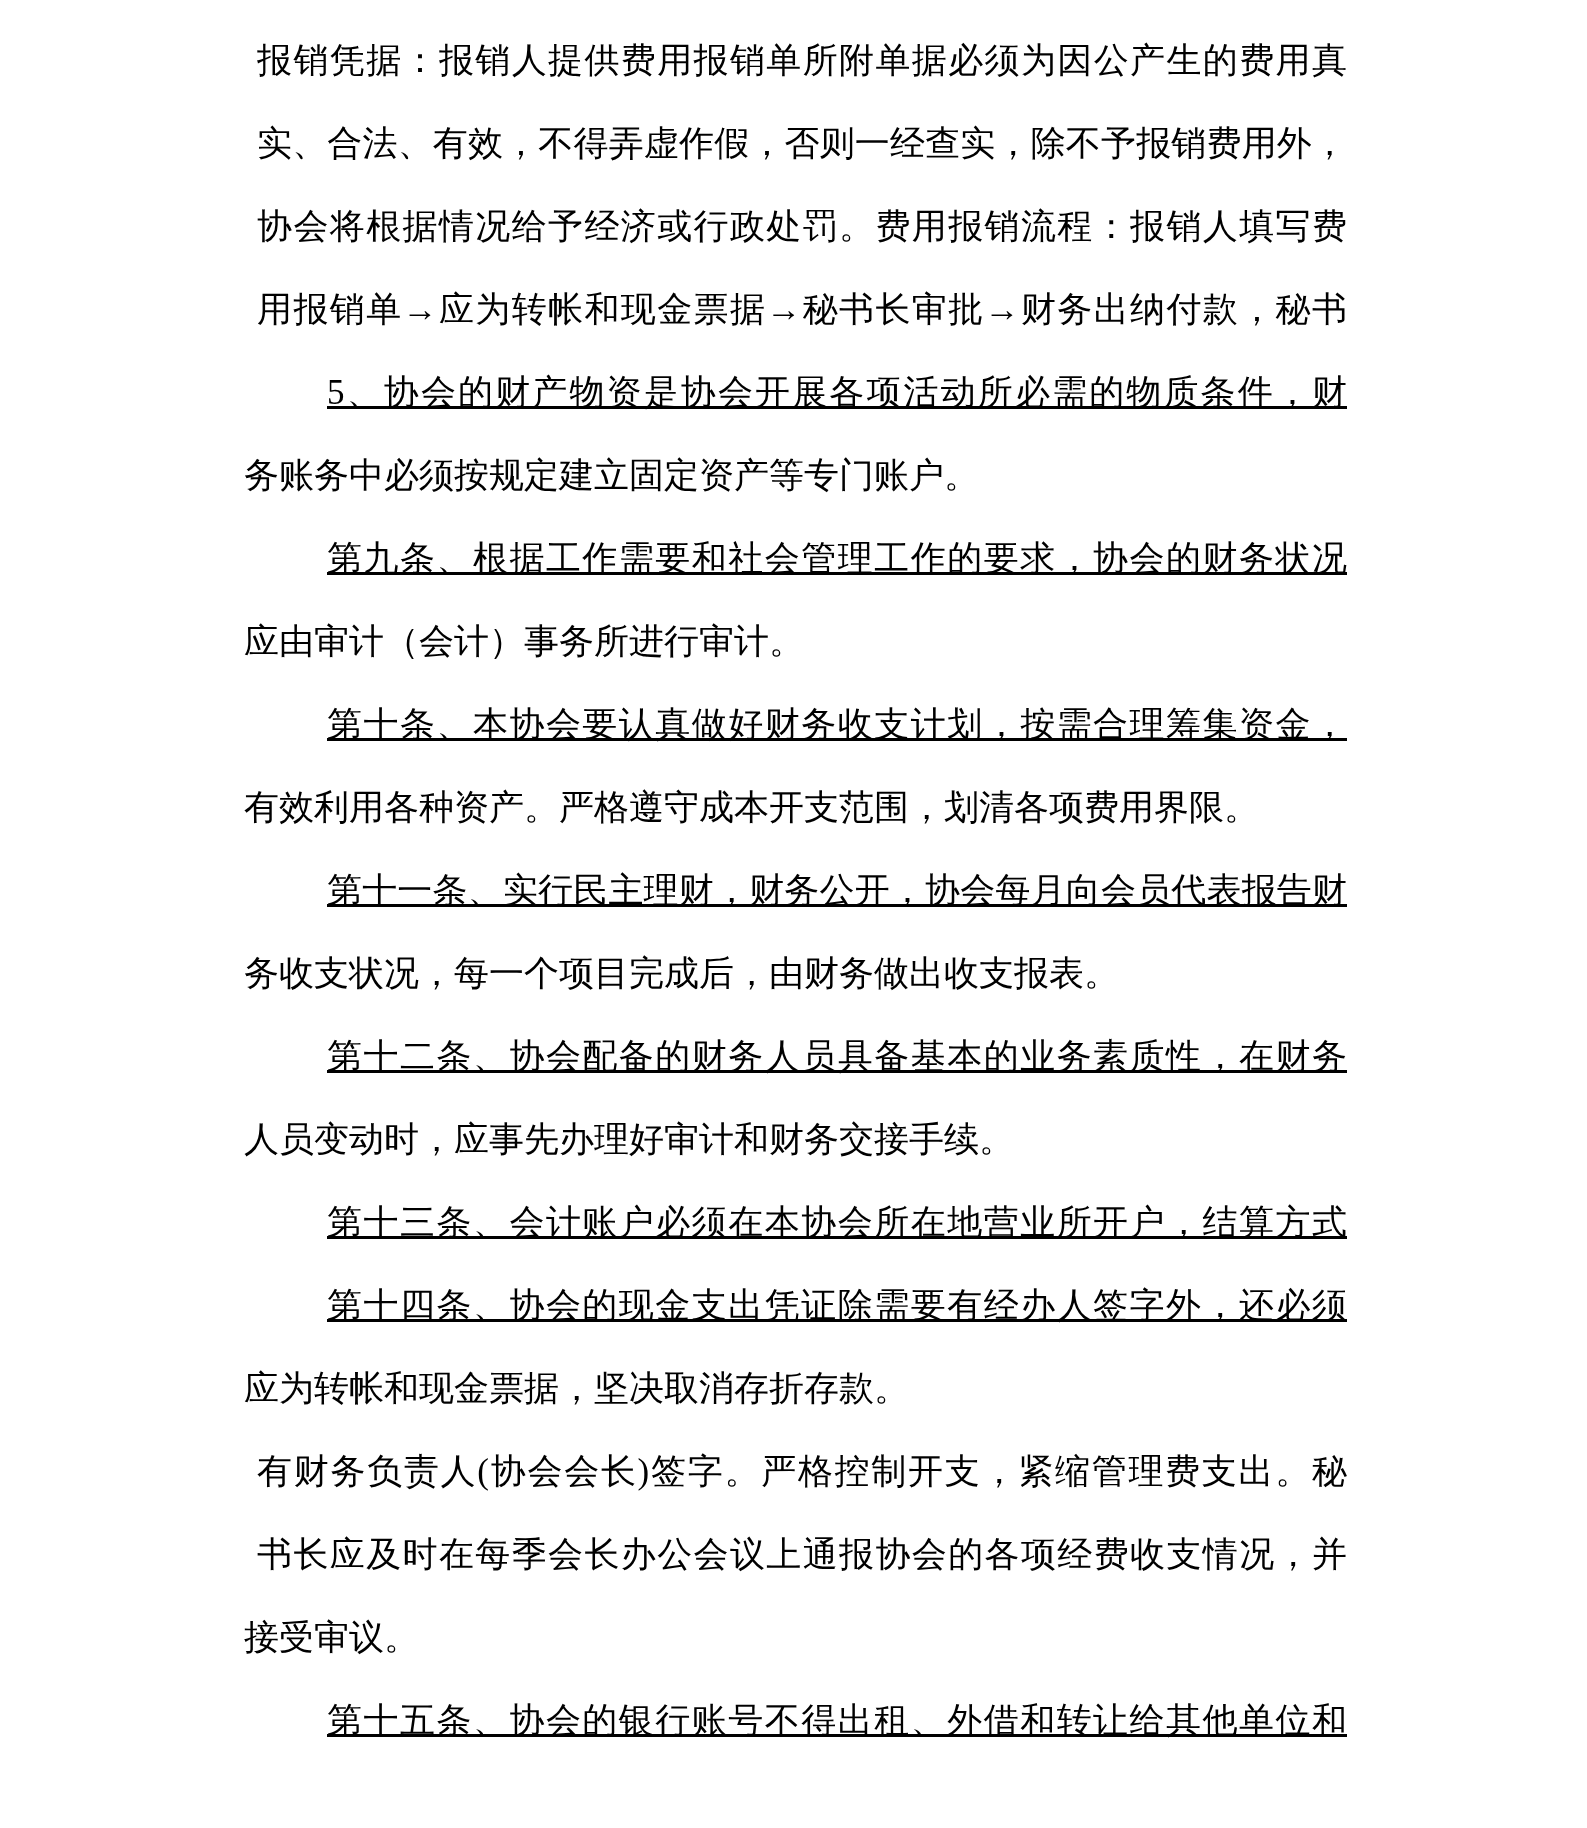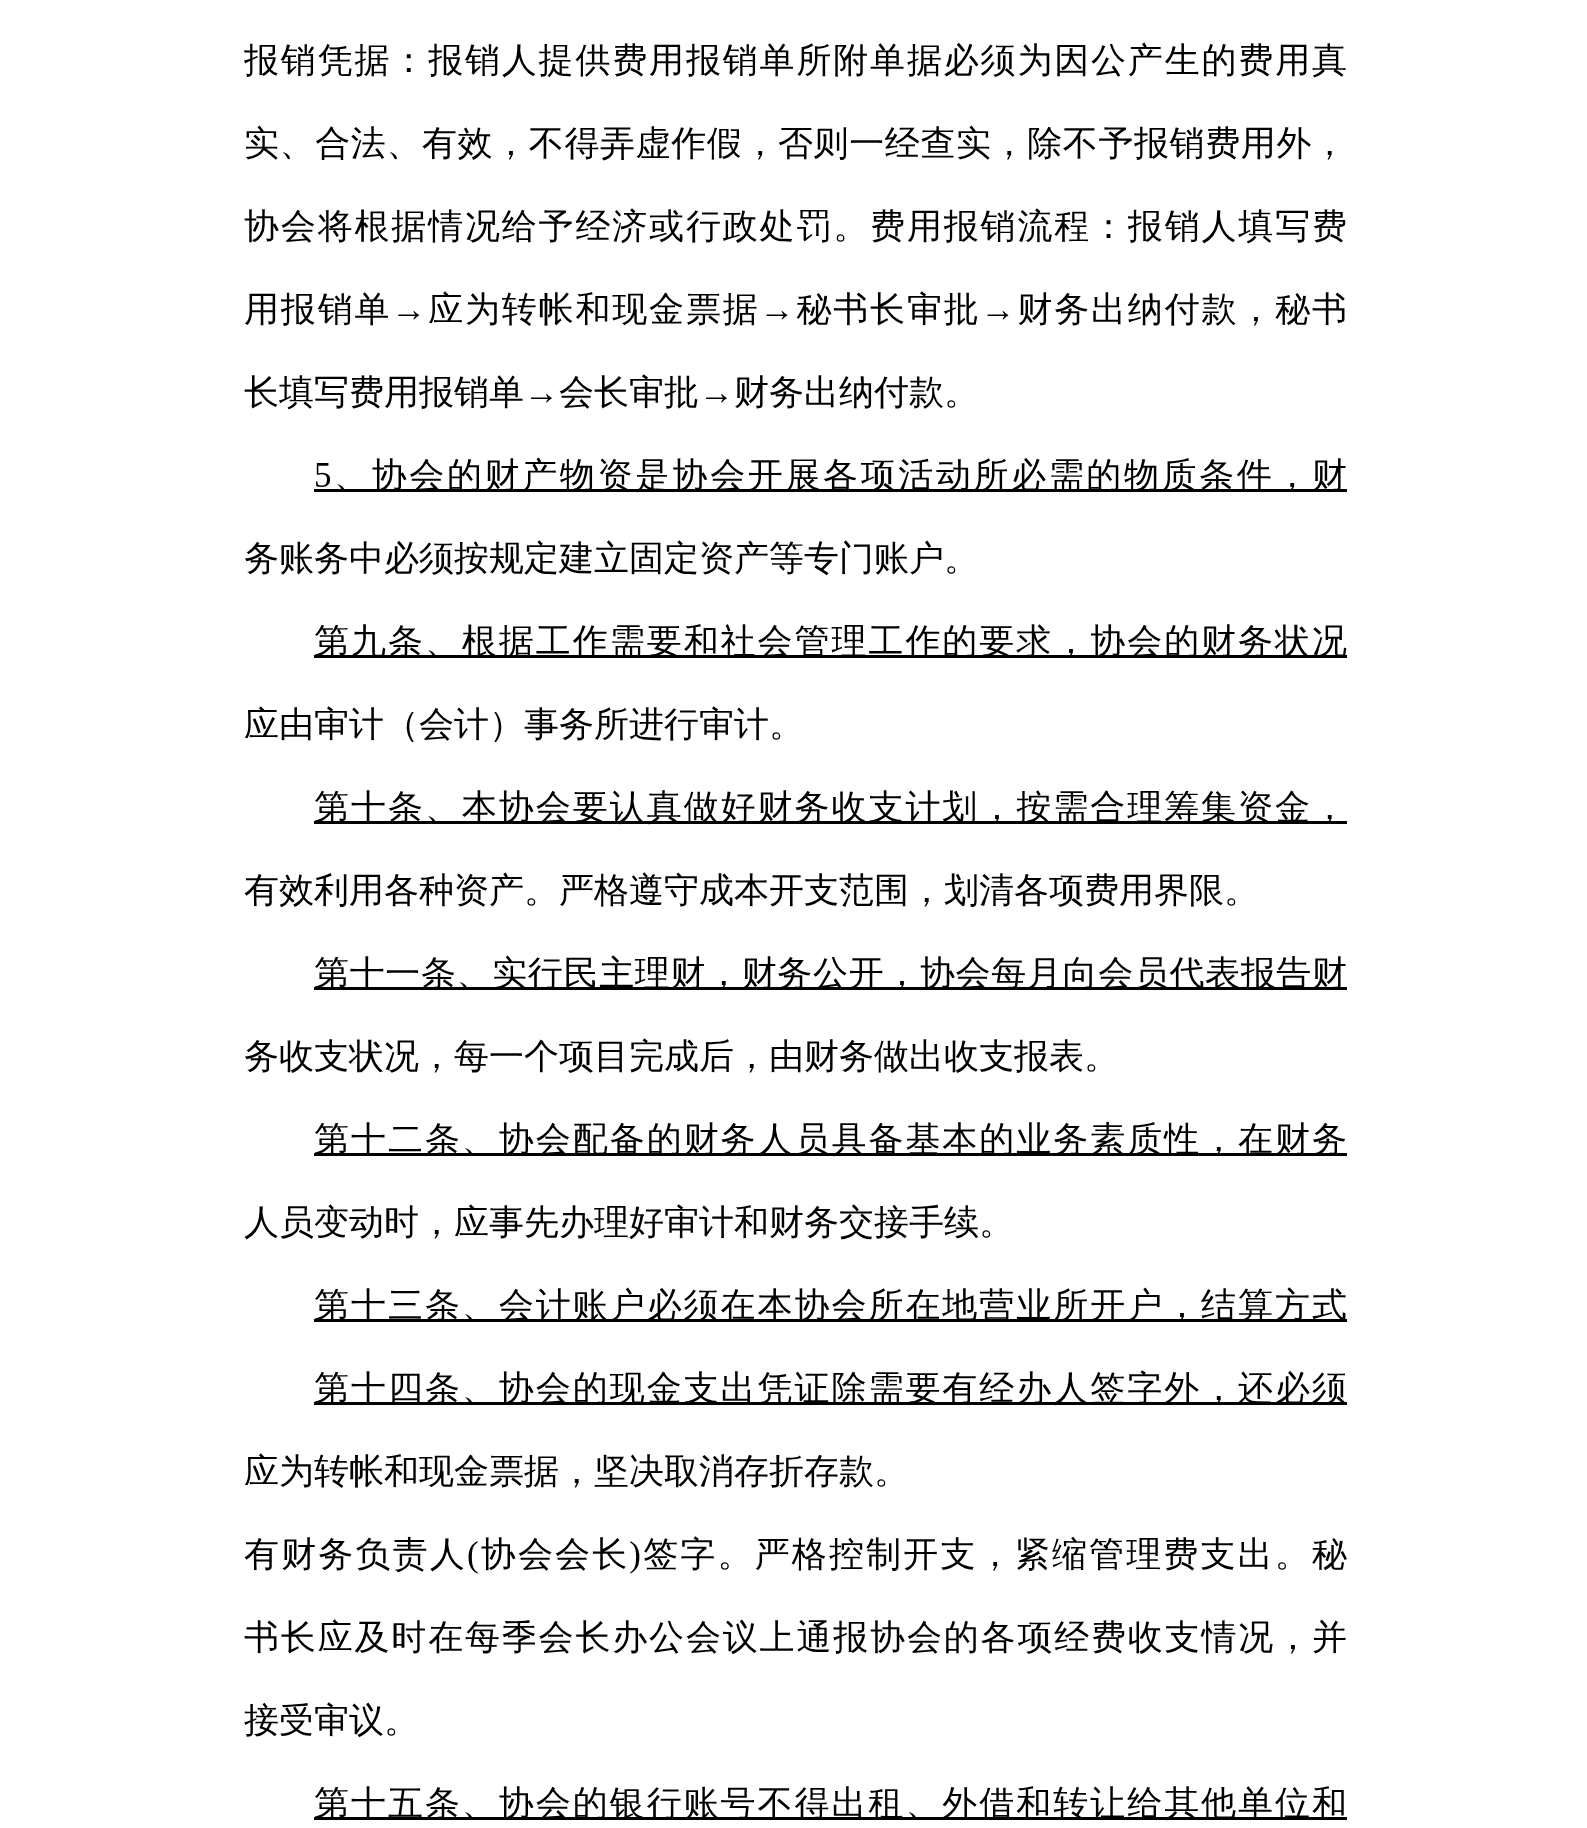--- a/index.html
+++ b/index.html
@@ -28,36 +28,36 @@
   .line {
     height: 83px;
     white-space: nowrap;
     overflow: visible;
   }
   .line.justify {
     white-space: normal;
     text-align: justify;
     text-align-last: justify;
     text-justify: inter-character;
+    margin-left: 13px;
   }
   .line.indent {
     text-indent: 2em;
     text-decoration: underline;
   }
 </style>
 </head>
 <body>
 
 <div class="page" style="background: rgb(255, 255, 255);">
   <div class="doc-body" id="doc-body" style="color: rgb(0, 0, 0);">
       <div class="line justify">报销凭据：报销人提供费用报销单所附单据必须为因公产生的费用真</div>
       <div class="line justify">实、合法、有效，不得弄虚作假，否则一经查实，除不予报销费用外，</div>
       <div class="line justify">协会将根据情况给予经济或行政处罚。费用报销流程：报销人填写费</div>
       <div class="line justify">用报销单→应为转帐和现金票据→秘书长审批→财务出纳付款，秘书</div>
-      <div class="line">长填写费用报销单→会长审批→财务出纳付款。</div>
       <div class="line indent justify">5、协会的财产物资是协会开展各项活动所必需的物质条件，财</div>
       <div class="line">务账务中必须按规定建立固定资产等专门账户。</div>
       <div class="line indent justify">第九条、根据工作需要和社会管理工作的要求，协会的财务状况</div>
       <div class="line">应由审计（会计）事务所进行审计。</div>
       <div class="line indent justify">第十条、本协会要认真做好财务收支计划，按需合理筹集资金，</div>
       <div class="line">有效利用各种资产。严格遵守成本开支范围，划清各项费用界限。</div>
       <div class="line indent justify">第十一条、实行民主理财，财务公开，协会每月向会员代表报告财</div>
       <div class="line">务收支状况，每一个项目完成后，由财务做出收支报表。</div>
       <div class="line indent justify">第十二条、协会配备的财务人员具备基本的业务素质性，在财务</div>
       <div class="line">人员变动时，应事先办理好审计和财务交接手续。</div>

